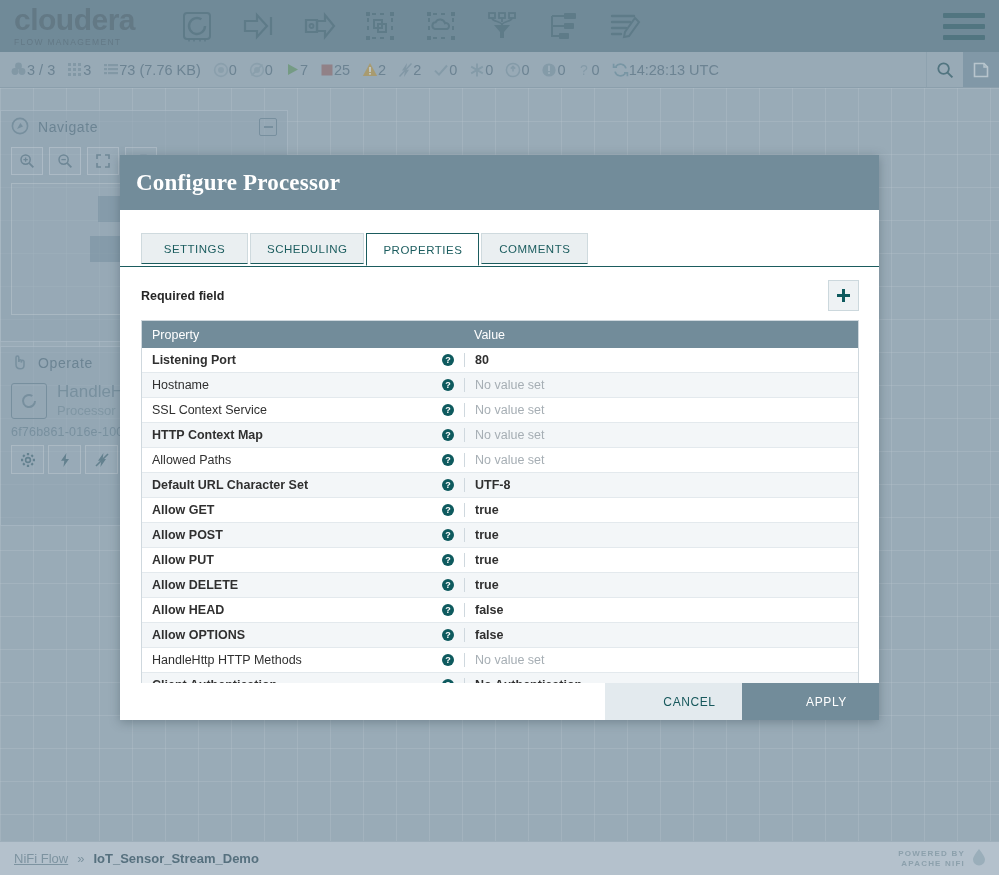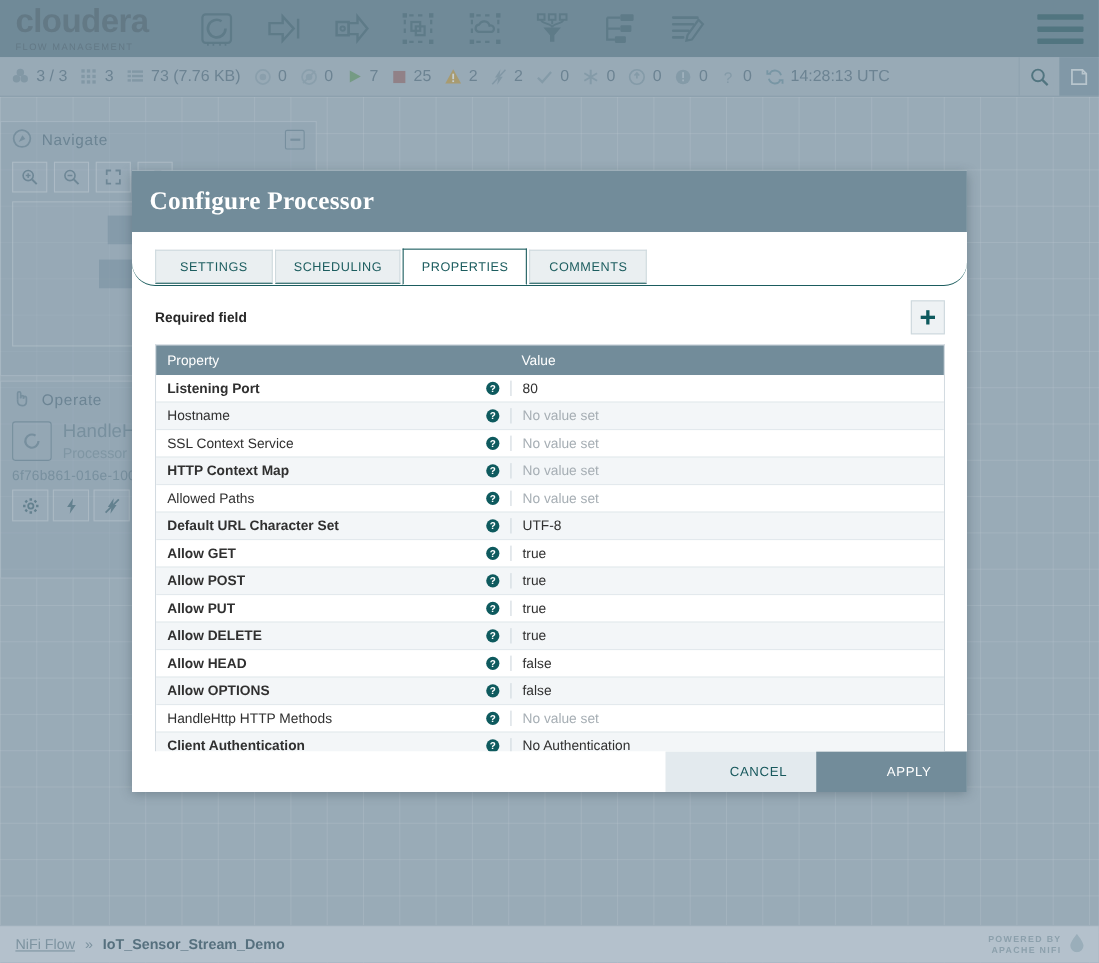--- a/index.html
+++ b/index.html
@@ -67,21 +67,21 @@
   .statusbar {
     position: absolute; left: 0; top: 52px; width: 999px; height: 36px;
     background: #b4c1cc;
     border-bottom: 1px solid #9eafbb;
     display: flex; align-items: center;
     box-sizing: border-box;
     color: #6d8794;
     font-size: 14.5px;
   }
   .stat {
-    display: flex; align-items: center; gap: 6px;
+    display: flex; align-items: center; 
     margin-left: 12px;
     white-space: nowrap;
   }
   .stat:first-child { margin-left: 10px; }
   .stat .sv { color: #6b8190; }
   .statusbar .spacer { flex: 1 1 auto; }
   .sb-search {
     width: 36px; height: 35px; display:flex; align-items:center; justify-content:center;
     border-left: 1px solid #a3b4c0; cursor: pointer;
   }
@@ -171,25 +171,24 @@
     display: flex; align-items: center; padding: 0 16px;
     box-sizing: border-box;
   }
   .dlg-head h1 {
     margin: 0; font-family: "Liberation Serif", serif;
     font-size: 23px; font-weight: bold; letter-spacing: 0.2px;
   }
   .dlg-body { flex: 1 1 auto; position: relative; background: #fff; overflow: hidden; }
 
   .tabs {
-    display: flex; align-items: center;
-    padding: 15px 0 0 21px;
+    display: flex; align-items: flex-start;
+    padding: 23px 0 0 21px;
     border-bottom: 1px solid #1b5c5e;
     position: relative;
-    border-radius: 21px;
   }
   .tab {
     height: 31px; min-width: 107px; padding: 0 16px;
     background: #eaeff1;
     border: 1px solid #cfdade;
     border-bottom: 1px solid #1b5c5e;
     margin-right: 2px;
     display: flex; align-items: center; justify-content: center;
     font-size: 11.5px; letter-spacing: 0.5px; color: #1c5d5f;
     cursor: pointer; box-sizing: border-box;
@@ -230,21 +229,21 @@
 
   .ptr.row { height: 24px; align-items: center; border-top: 1px solid #e3e9ed; background:#fff; }
   .ptr.row:first-of-type { border-top: none; }
   .ptr.row.alt { background: #f3f6f8; }
   .ptr.row .pt-c1 {
     display: flex; align-items: center; justify-content: space-between;
     color: #303030;
   }
   .ptr.row.req .pt-c1 .pname { font-weight: bold; }
   .ptr.row .pt-c2 { color: #303030; display:flex; align-items:center; }
-  .ptr.row.req .pt-c2 .pval { font-weight: normal; }
+  .ptr.row.req .pt-c2 .pval { font-weight: bold; }
   .pval.unset { color: #a6aeb4; font-weight: normal !important; }
   .qmark {
     width: 12px; height: 12px; border-radius: 50%;
     background: #0e5a5e; color: #fff;
     font-size: 9px; font-weight: bold;
     display: flex; align-items: center; justify-content: center;
     cursor: pointer; flex: 0 0 auto; line-height: 1;
   }
 
   .dlg-foot {

